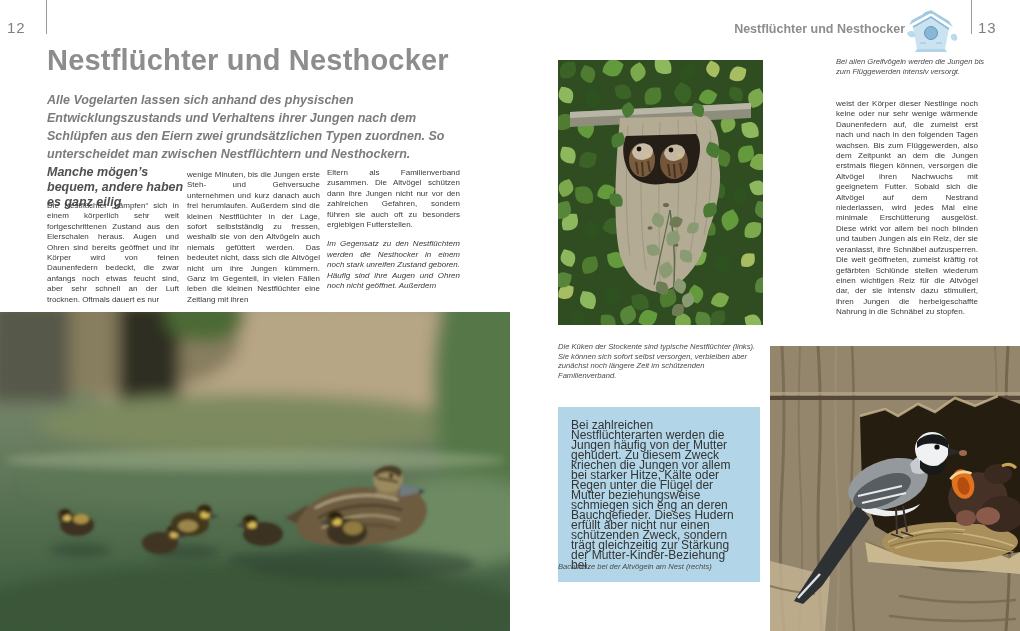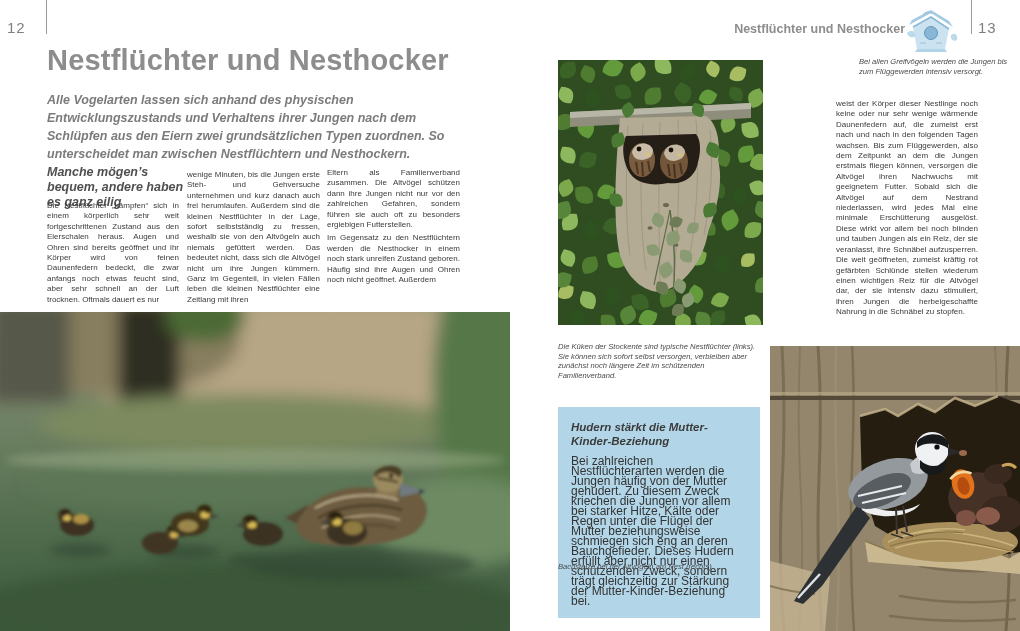--- a/index.html
+++ b/index.html
@@ -7,21 +7,21 @@
   .spread { position:relative; width:1020px; height:631px; background:#ffffff; overflow:hidden; margin:0 auto; }
 
   .pagenum { position:absolute; font-size:15px; color:#7f7f7f; letter-spacing:1px; }
   .head-rule { position:absolute; top:0; width:1px; height:34px; background:#9a9a9a; }
 
   .title { position:absolute; left:47px; top:44px; font-size:29px; font-weight:bold; color:#8d8d8d; letter-spacing:0.2px; }
   .intro { position:absolute; left:47px; top:91px; width:414px; font-size:12.5px; font-weight:bold; color:#7b7b7b; line-height:18px;font-style:italic; }
 
   .subhead { position:absolute; left:47px; top:165px; width:138px; font-size:12.5px; font-style:italic; color:#4f4f4f; line-height:15px; }
   .bodycol { position:absolute; font-size:8px; line-height:10.4px; color:#3a3a3a; text-align:justify; }
-  .bodycol p + p { margin-top:3px; }
+  .bodycol p + p { margin-top:9px;font-style:italic; }
 
   .runhead { position:absolute; left:705px; top:22px; width:200px; text-align:right; font-size:12.5px; font-weight:bold; color:#8d8d8d; }
 
   .cap { position:absolute; font-size:7.6px; font-style:italic; color:#4a4a4a; line-height:9.6px; }
 
   .infobox { position:absolute; left:558px; top:407px; width:202px; background:#b2d6e8; padding:13px 13px 12px 13px; }
   .infobox h3 { font-size:11.5px; font-style:italic; font-weight:bold; color:#3b3b3b; line-height:14px; margin-bottom:8px; }
   .infobox p { font-size:12px; color:#333333; line-height:10px; text-align:left; }
 
   .photo { position:absolute; overflow:hidden; }
@@ -170,21 +170,21 @@
         <path d="M48,26 C52,23 55,26 54,31 C50,33 47,30 48,26 Z" fill="#b4d6ea"></path>
         <path d="M20,6 C23,2 27,2 29,5" stroke="#8ebcd9" stroke-width="1.2" fill="none"></path>
         <path d="M33,34 L39,34 M17,34 L23,34" stroke="#8ebcd9" stroke-width="1.2"></path>
       </g>
     </svg>
   </div>
 
   <div class="head-rule" style="left:971px;"></div>
   <div class="pagenum" style="left:978px; top:19px;">13</div>
 
-  <div class="cap" style="left:836px; top:57px; width:152px;margin-left:23px;">Bei allen Greifvögeln werden die Jungen bis zum Flüggewerden intensiv versorgt.</div>
+  <div class="cap" style="left:836px; top:57px; width:152px;">Bei allen Greifvögeln werden die Jungen bis zum Flüggewerden intensiv versorgt.</div>
 
   <div class="bodycol" style="left:836px; top:99px; width:142px;">
     <p>weist der Körper dieser Nestlinge noch keine oder nur sehr wenige wärmende Daunenfedern auf, die zumeist erst nach und nach in den folgenden Tagen wachsen. Bis zum Flüggewerden, also dem Zeitpunkt an dem die Jungen erstmals fliegen können, versorgen die Altvögel ihren Nachwuchs mit geeignetem Futter. Sobald sich die Altvögel auf dem Nestrand niederlassen, wird jedes Mal eine minimale Erschütterung ausgelöst. Diese wirkt vor allem bei noch blinden und tauben Jungen als ein Reiz, der sie veranlasst, ihre Schnäbel aufzusperren. Die weit geöffneten, zumeist kräftig rot gefärbten Schlünde stellen wiederum einen wichtigen Reiz für die Altvögel dar, der sie intensiv dazu stimuliert, ihren Jungen die herbeigeschaffte Nahrung in die Schnäbel zu stopfen.</p>
   </div>
 
   <div class="photo" style="left:558px; top:60px; width:205px; height:265px;">
     <svg width="205" height="265" viewBox="0 0 205 265">
       <defs>
         <path id="lf" d="M0,-8 C3,-6 7,-3 6,1 C5,5 2,7 0,8 C-2,7 -5,5 -6,1 C-7,-3 -3,-6 0,-8 Z"></path>
       </defs>
@@ -332,21 +332,20 @@
           <use href="#lf" transform="translate(152,150) rotate(35) scale(1.1)"></use>
         <use href="#lf" transform="translate(70,50) rotate(10)"></use>
           <use href="#lf" transform="translate(140,50) rotate(-30)"></use>
       </g>
     </svg>
   </div>
 
   <div class="cap" style="left:558px; top:342px; width:205px;">Die Küken der Stockente sind typische Nestflüchter (links). Sie können sich sofort selbst versorgen, verbleiben aber zunächst noch längere Zeit im schützenden Familienverband.</div>
 
   <div class="infobox">
-    <h3>Hudern stärkt die Mutter-Kinder-Beziehung</h3>
     <p>Bei zahlreichen Nestflüchterarten werden die Jungen häufig von der Mutter gehudert. Zu diesem Zweck kriechen die Jungen vor allem bei starker Hitze, Kälte oder Regen unter die Flügel der Mutter beziehungsweise schmiegen sich eng an deren Bauchgefieder. Dieses Hudern erfüllt aber nicht nur einen schützenden Zweck, sondern trägt gleichzeitig zur Stärkung der Mutter-Kinder-Beziehung bei.</p>
   </div>
 
   <div class="cap" style="left:558px; top:562px; width:205px;">Bachstelze bei der Altvögeln am Nest (rechts)</div>
 
   <div class="photo" style="left:770px; top:346px; width:250px; height:285px;">
     <svg width="250" height="285" viewBox="0 0 250 285">
       <rect width="250" height="285" fill="#94866c"></rect>
       <g stroke-linecap="round" fill="none" opacity="0.6">
         <path d="M12,0 q4,70 0,140 q-4,75 2,145" stroke="#6b5f47" stroke-width="3"></path>

